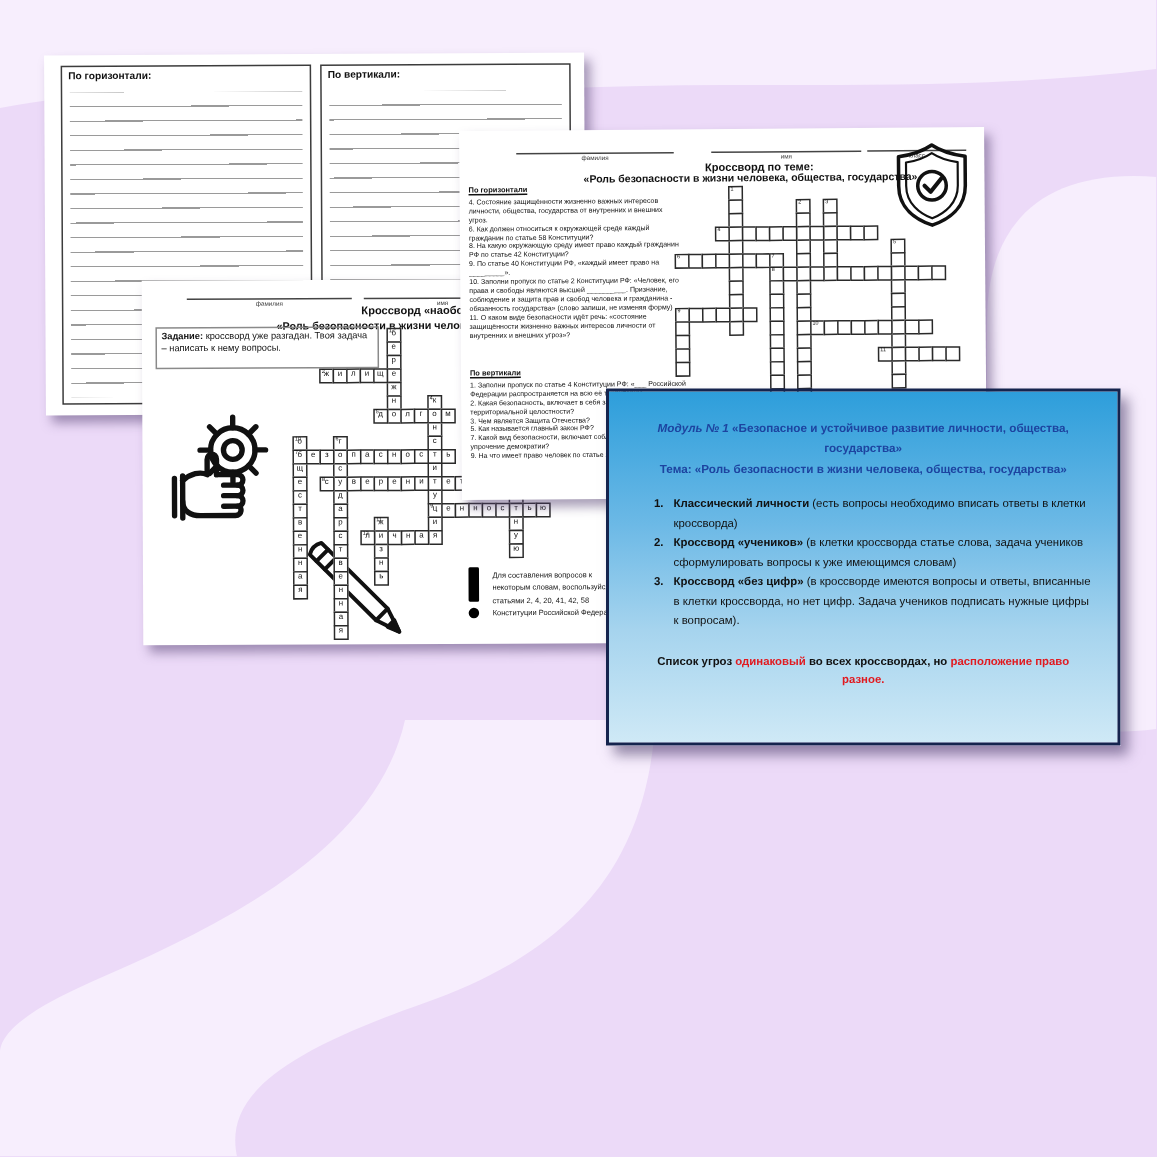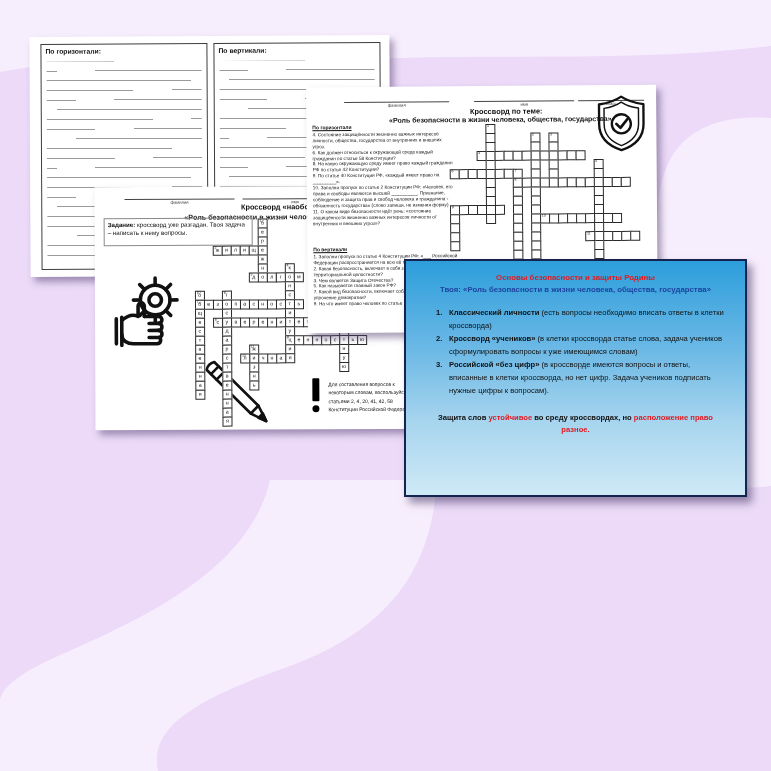--- a/index.html
+++ b/index.html
@@ -811,32 +811,32 @@
         <path d="M10,3 C6,4 4,6 3,10 L43,50 L57,57 L50,43 Z"></path>
         <path d="M7,14 L14,7"></path>
           <path d="M12,19 L19,12"></path>
           <path d="M43,50 L50,43"></path>
         <path d="M50,54 L54,50 L57,57 Z" fill="#111"></path>
       </g>
     </svg>
   </div>
 
   <div id="card">
-    <div class="c-head" style="color:#e11a20">Основы безопасности и защиты Родины</div>
-    <div class="c-theme" style="color:#1d44a0">Твоя: «Роль безопасности в жизни человека, общества, государства»</div>
+    <div class="c-mod" style="color:#1d44a0"><span class="seg-i">Модуль № 1 </span><span>«Безопасное и устойчивое развитие личности, общества, государства»</span></div>
+    <div class="c-theme" style="color:#1d44a0">Тема: «Роль безопасности в жизни человека, общества, государства»</div>
     <div class="c-list">
         <div class="citem">
           <span class="cnum">1.</span>
           <span><b>Классический личности</b><span> (есть вопросы необходимо вписать ответы в клетки кроссворда)</span></span>
         </div>
         <div class="citem">
           <span class="cnum">2.</span>
           <span><b>Кроссворд «учеников»</b><span> (в клетки кроссворда статье слова, задача учеников сформулировать вопросы к уже имеющимся словам)</span></span>
         </div>
         <div class="citem">
           <span class="cnum">3.</span>
-          <span><b>Российской «без цифр»</b><span> (в кроссворде имеются вопросы и ответы, вписанные в клетки кроссворда, но нет цифр. Задача учеников подписать нужные цифры к вопросам).</span></span>
+          <span><b>Кроссворд «без цифр»</b><span> (в кроссворде имеются вопросы и ответы, вписанные в клетки кроссворда, но нет цифр. Задача учеников подписать нужные цифры к вопросам).</span></span>
         </div>
       </div>
-    <div class="c-footer"><span>Защита слов </span><span style="color: rgb(225, 26, 32);">устойчивое</span><span> во среду кроссвордах, но </span><span style="color: rgb(225, 26, 32);">расположение право разное.</span></div>
+    <div class="c-footer"><span>Список угроз </span><span style="color: rgb(225, 26, 32);">одинаковый</span><span> во всех кроссвордах, но </span><span style="color: rgb(225, 26, 32);">расположение право разное.</span></div>
   </div>
 
 </div>
 
 </body></html>

